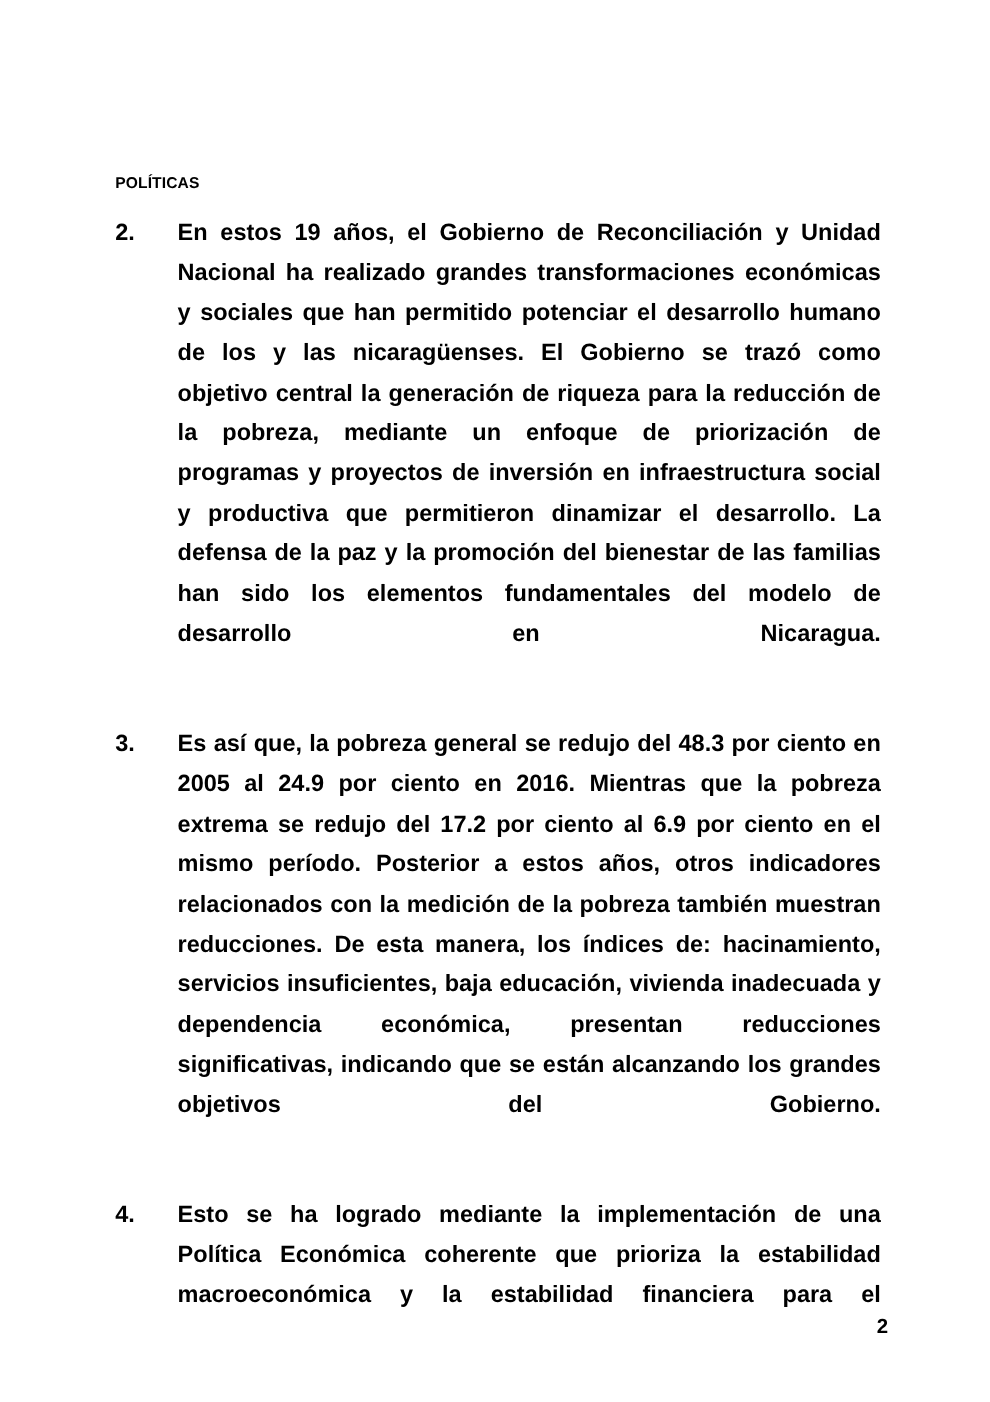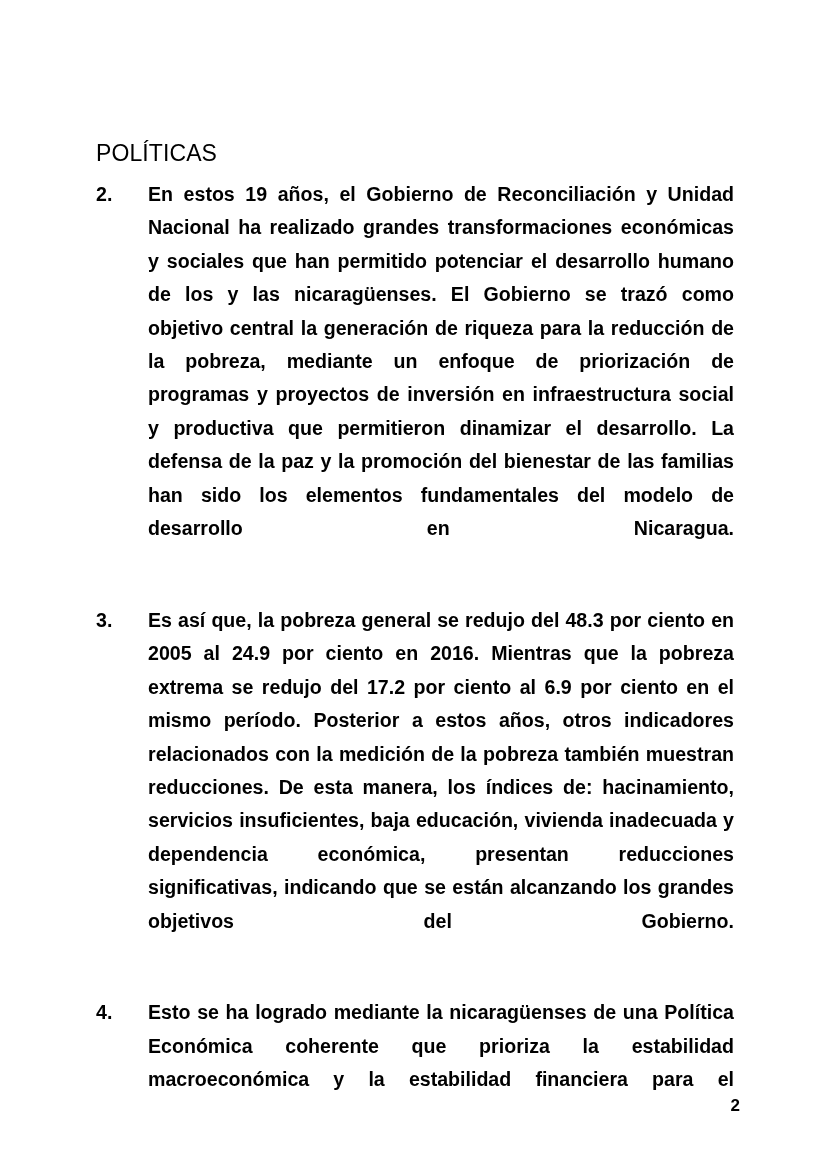--- a/index.html
+++ b/index.html
@@ -23,22 +23,22 @@
   }
 
   .content {
     position: absolute;
     left: 96px;
     top: 140px;
     width: 638px;
   }
 
   .doc-heading {
-    font-size: 23px;
-    font-weight: normal;
+    font-size: 13px;
+    font-weight: bold;
     color: #000000;
     letter-spacing: 0.1px;
     line-height: 26px;
     margin: 0 0 12px 0;
   }
 
   .para {
     position: relative;
     display: block;
     margin: 0 0 25px 0;
@@ -103,20 +103,20 @@
       <span class="ptext">En estos 19 años, el Gobierno de Reconciliación y Unidad Nacional ha realizado grandes transformaciones económicas y sociales que han permitido potenciar el desarrollo humano de los y las nicaragüenses. El Gobierno se trazó como objetivo central la generación de riqueza para la reducción de la pobreza, mediante un enfoque de priorización de programas y proyectos de inversión en infraestructura social y productiva que permitieron dinamizar el desarrollo. La defensa de la paz y la promoción del bienestar de las familias han sido los elementos fundamentales del modelo de desarrollo en Nicaragua.</span>
     </div>
 
     <div class="para">
       <span class="marker">3.</span>
       <span class="ptext">Es así que, la pobreza general se redujo del 48.3 por ciento en 2005 al 24.9 por ciento en 2016. Mientras que la pobreza extrema se redujo del 17.2 por ciento al 6.9 por ciento en el mismo período. Posterior a estos años, otros indicadores relacionados con la medición de la pobreza también muestran reducciones.  De esta manera, los índices de: hacinamiento, servicios insuficientes, baja educación, vivienda inadecuada y dependencia económica, presentan reducciones significativas, indicando que se están alcanzando los grandes objetivos del Gobierno.</span>
     </div>
 
     <div class="para">
       <span class="marker">4.</span>
-      <span class="ptext">Esto se ha logrado mediante la nicaragüenses de una Política Económica coherente que prioriza la estabilidad macroeconómica y la estabilidad financiera para el</span>
+      <span class="ptext">Esto se ha logrado mediante la implementación de una Política Económica coherente que prioriza la estabilidad macroeconómica y la estabilidad financiera para el</span>
     </div>
 
   </div>
 
   <div class="page-number">2</div>
 
 </div>
 
 </body></html>

